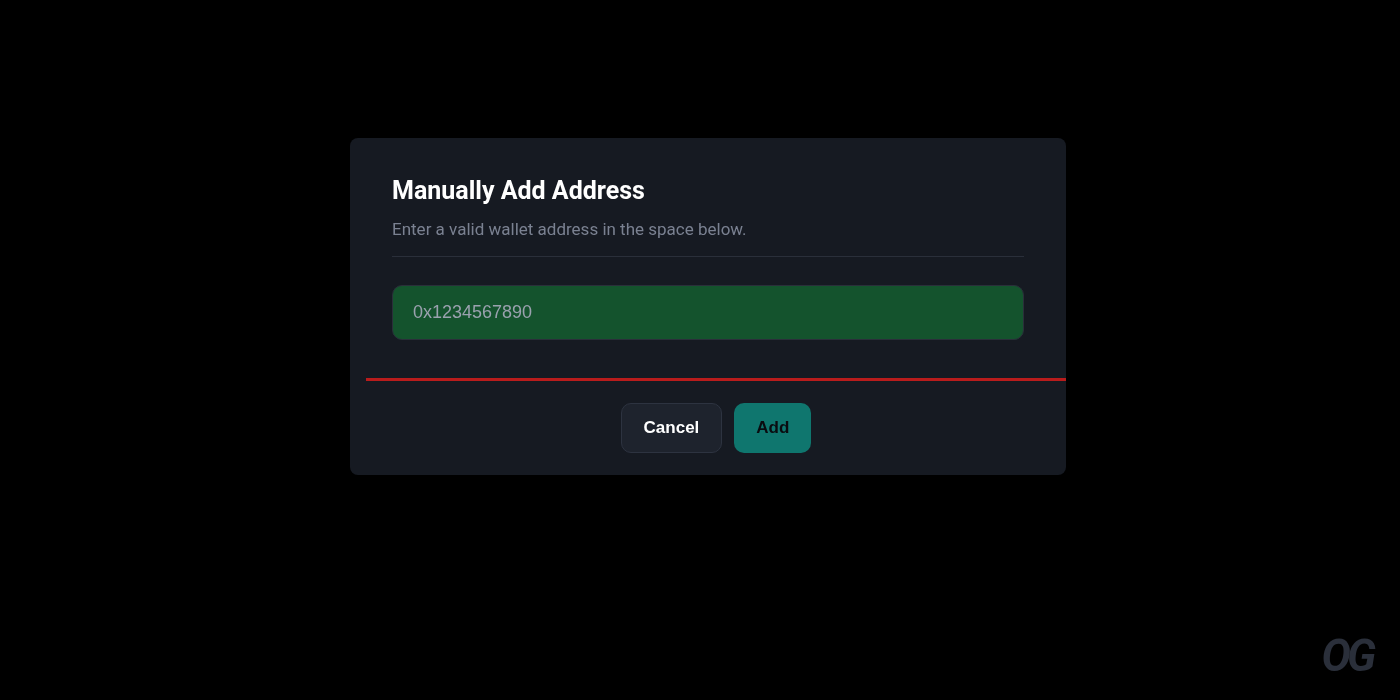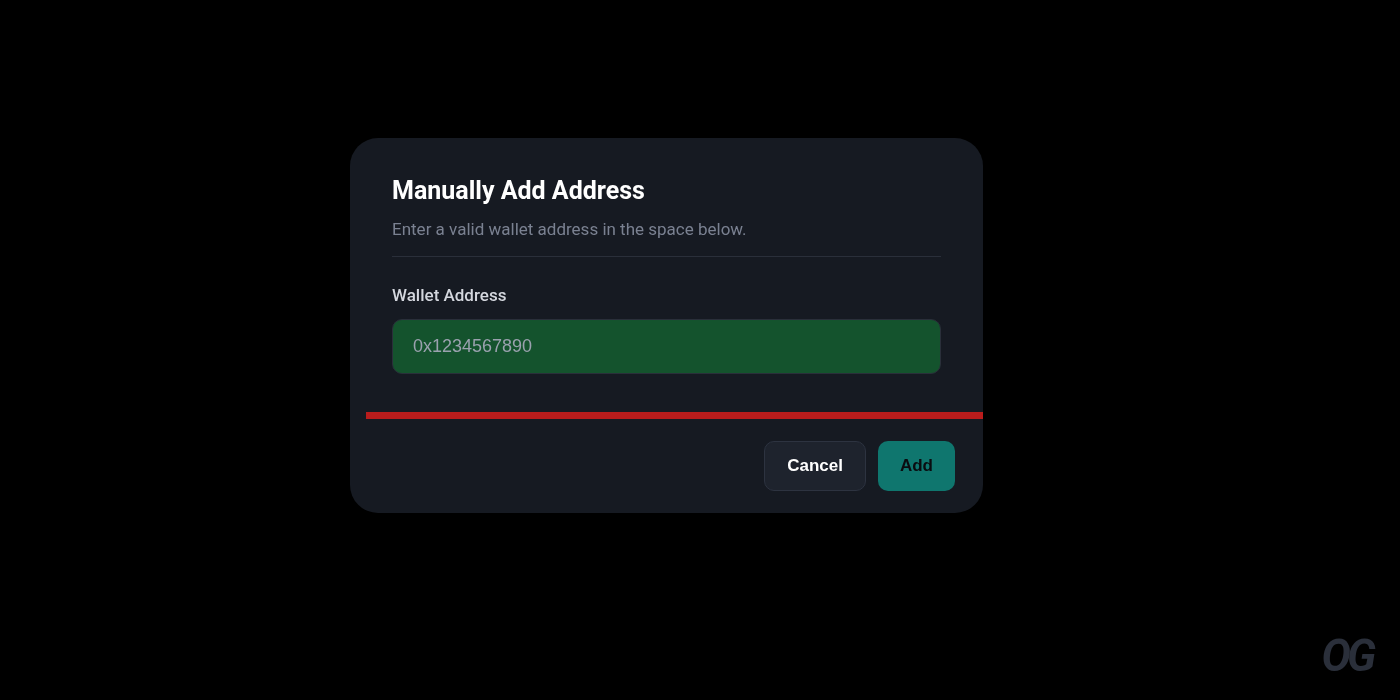--- a/index.html
+++ b/index.html
@@ -14,23 +14,23 @@
       background: #000000;
       font-family: -apple-system, BlinkMacSystemFont, 'Segoe UI', Roboto, Helvetica, Arial, sans-serif;
       position: relative;
       overflow: hidden;
     }
     
     .modal {
       position: absolute;
       left: 350px;
       top: 138px;
-      width: 633px;
+      width: 716px;
       background: #161a22;
-      border-radius: 28px;
+      border-radius: 8px;
       overflow: hidden;
     }
     
     .modal-body {
       padding: 38px 42px 38px 42px;
     }
     
     .modal-title {
       color: #ffffff;
       font-size: 25px;
@@ -69,24 +69,24 @@
       font-size: 18px;
       font-weight: 400;
       outline: none;
     }
     
     .wallet-input::placeholder {
       color: #6b7280;
     }
     
     .modal-footer {
-      border-top: 7px solid #b91c1c;
+      border-top: 3px solid #b91c1c;
       padding: 22px 28px;
       display: flex;
-      justify-content: flex-end;
+      justify-content: center;
       gap: 12px;
       margin-left: 16px;
     }
     
     .btn {
       padding: 14px 22px;
       border-radius: 10px;
       font-size: 17px;
       font-weight: 700;
       border: none;
@@ -116,21 +116,20 @@
     }
   </style>
 </head>
 <body>
 
 <div class="modal">
   <div class="modal-body">
     <h2 class="modal-title">Manually Add Address</h2>
     <p class="modal-subtitle">Enter a valid wallet address in the space below.</p>
     <hr class="divider">
-    <label class="field-label">Wallet Address</label>
     <input type="text" class="wallet-input" value="0x1234567890" style="">
   </div>
   <div class="modal-footer">
     <button class="btn btn-cancel">Cancel</button>
     <button class="btn btn-add">Add</button>
   </div>
 </div>
 
 <div class="logo">OG</div>
 

